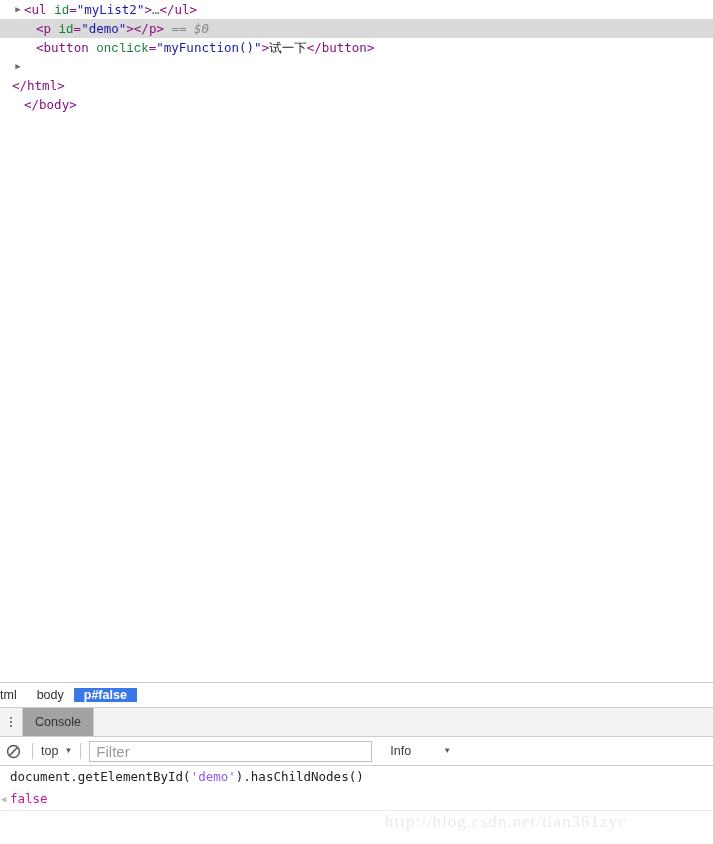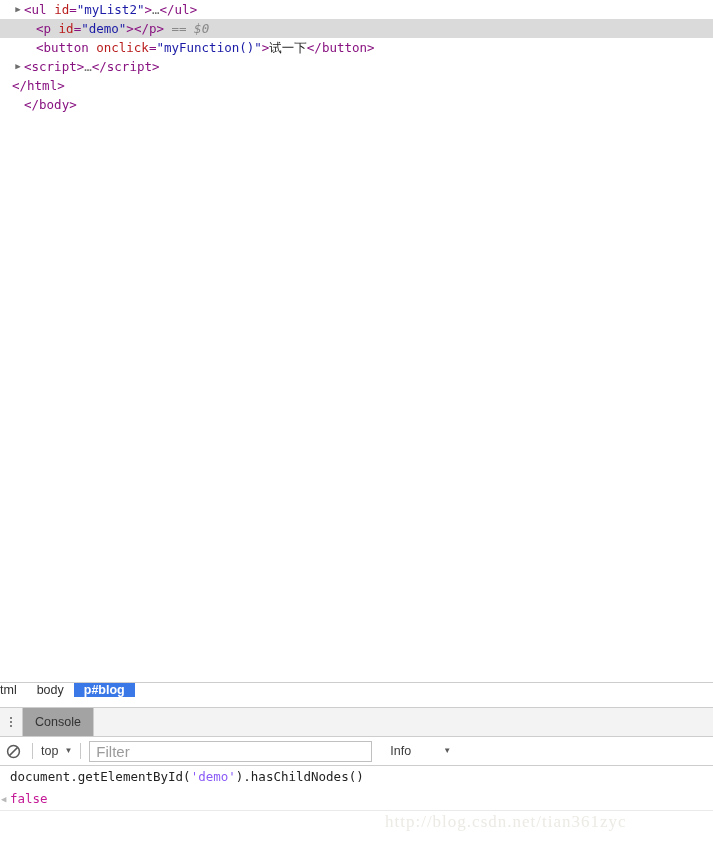--- a/index.html
+++ b/index.html
@@ -46,40 +46,40 @@
     height: 19px;
     text-align: center;
     color: #6e6e6e;
     font-size: 9px;
     line-height: 19px;
   }
   .dom-row .content {
     display: inline-block;
   }
   .tag     { color: #881280; text-align: center; }
-  .attr    { color: #b91c1c; }
+  .attr    { color: #15803d; font-family: Liberation Mono, monospace; }
   .val     { color: #1a1aa6; }
   .punct   { color: #881280; }
   .ellip   { color: #6e6e6e; }
   .txt     { color: #222222; }
   .sel0    { color: #888888; font-style: italic; }
 
   
   .crumb-bar {
     position: absolute;
     left: 0;
     top: 682px;
     width: 713px;
     height: 26px;
     background: #ffffff;
     border-top: 1px solid #cdcdcd;
     border-bottom: 1px solid #cdcdcd;
     box-sizing: border-box;
     display: flex;
-    align-items: flex-start;
+    align-items: center;
     overflow: hidden;
   }
   .crumb {
     display: flex;
     align-items: center;
     padding: 0 10px;
     font-size: 12.5px;
     color: #303030;
     font-family: "Liberation Sans", sans-serif;
     white-space: nowrap;
@@ -240,29 +240,29 @@
     user-select: none;
   }
 </style>
 </head>
 <body>
 
 <div class="dom-panel" id="dom-panel">
     <div class="dom-row"><span class="twisty" style="left: 12px;">▶</span><span class="content" style="padding-left: 24px;"><span class="punct">&lt;</span><span class="tag">ul</span><span class="txt"> </span><span class="attr">id</span><span class="punct">=</span><span class="val">"myList2"</span><span class="punct">&gt;</span><span class="ellip">…</span><span class="punct">&lt;/</span><span class="tag">ul</span><span class="punct">&gt;</span></span></div>
     <div class="dom-row selected"><span class="twisty" style="left: 24px;"></span><span class="content" style="padding-left: 36px;"><span class="punct">&lt;</span><span class="tag">p</span><span class="txt"> </span><span class="attr">id</span><span class="punct">=</span><span class="val">"demo"</span><span class="punct">&gt;</span><span class="punct">&lt;/</span><span class="tag">p</span><span class="punct">&gt;</span><span class="sel0">  == $0</span></span></div>
     <div class="dom-row"><span class="twisty" style="left: 24px;"></span><span class="content" style="padding-left: 36px;"><span class="punct">&lt;</span><span class="tag">button</span><span class="txt"> </span><span class="attr">onclick</span><span class="punct">=</span><span class="val">"myFunction()"</span><span class="punct">&gt;</span><span class="txt">试一下</span><span class="punct">&lt;/</span><span class="tag">button</span><span class="punct">&gt;</span></span></div>
-    <div class="dom-row"><span class="twisty" style="left: 12px;">▶</span><span class="content" style="padding-left: 24px;"><span class="punct">&lt;</span><span class="tag">script</span><span class="punct">&gt;</span><span class="ellip">…</span><span class="punct">&lt;/</span><span class="tag">script</span><span class="punct">&gt;</span></span></div>
+    <div class="dom-row"><span class="twisty" style="left: 12px;">▶</span></div>
     <div class="dom-row"><span class="twisty" style="left: 0px;"></span><span class="content" style="padding-left: 12px;"><span class="punct">&lt;/</span><span class="tag">html</span><span class="punct">&gt;</span></span></div>
     <div class="dom-row"><span class="twisty" style="left: 12px;"></span><span class="content" style="padding-left: 24px;"><span class="punct">&lt;/</span><span class="tag">body</span><span class="punct">&gt;</span></span></div>
   </div>
 
 <div class="crumb-bar" id="crumb-bar">
     <div class="crumb clipped">tml</div>
     <div class="crumb">body</div>
-    <div class="crumb active">p#blog</div>
+    <div class="crumb active">p#false</div>
   </div>
 
 <div class="drawer">
 
   <div class="drawer-tabbar">
     <div class="kebab">
       <i></i>
         <i></i>
         <i></i>
     </div>

